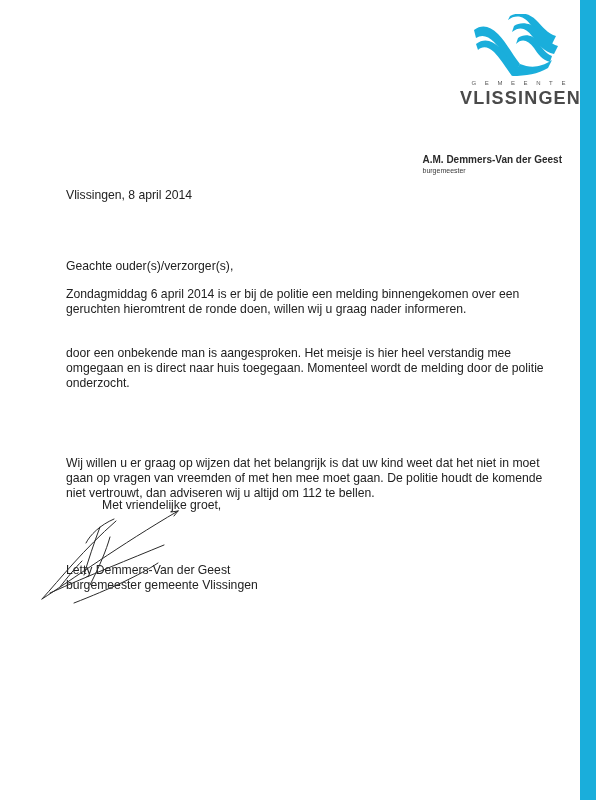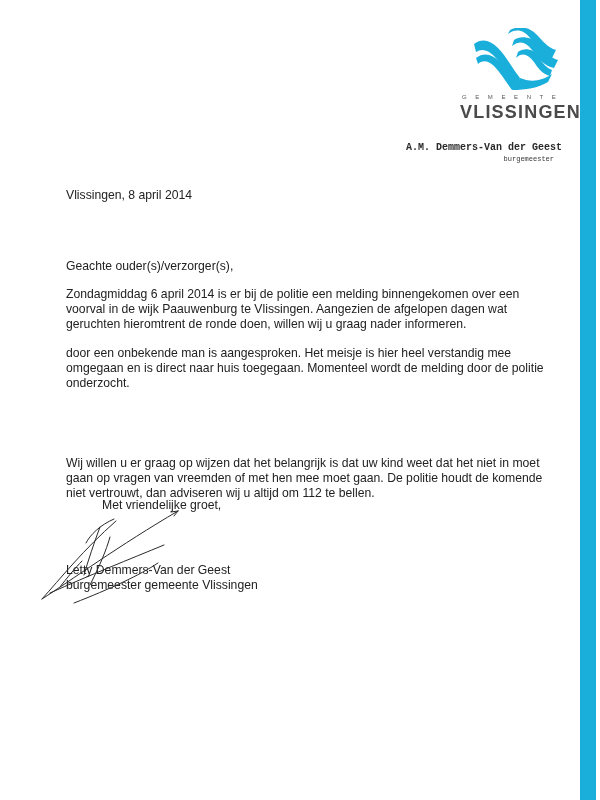--- a/index.html
+++ b/index.html
@@ -25,23 +25,24 @@
       position: absolute;
       left: 580px;
       top: 0;
       width: 16px;
       height: 800px;
       background: #1aaedb;
     }
     .logo {
       position: absolute;
       left: 462px;
-      top: 28px;
+      top: 14px;
       width: 112px;
       height: 92px;
+      text-align: right;
     }
     .logo svg.mark {
       position: absolute;
       left: 10px;
       top: 0;
       width: 88px;
       height: 62px;
     }
     .logo .gemeente {
       position: absolute;
@@ -60,23 +61,21 @@
       width: 116px;
       font-size: 18px;
       font-weight: bold;
       letter-spacing: 1.2px;
       color: #4a4a4a;
       white-space: nowrap;
     }
     .sender {
       position: absolute;
       right: 38px;
-      top: 142px;
-      text-align: right;
-      font-family: Liberation Mono, monospace;
+      top: 154px;
     }
     .sender .name {
       font-size: 10px;
       font-weight: bold;
       color: #2a2a2a;
     }
     .sender .role {
       font-size: 7px;
       color: #3a3a3a;
       margin-top: 2px;
@@ -136,21 +135,20 @@
     <div class="name">A.M. Demmers-Van der Geest</div>
     <div class="role">burgemeester</div>
   </div>
 
   <div class="text date">Vlissingen, 8 april 2014</div>
 
   <div class="text salutation">Geachte ouder(s)/verzorger(s),</div>
 
   <div class="text para1">
     <div>Zondagmiddag 6 april 2014 is er bij de politie een melding binnengekomen over een</div>
-    <div>voorval in de wijk Paauwenburg te Vlissingen. Aangezien de afgelopen dagen wat</div>
     <div>geruchten hieromtrent de ronde doen, willen wij u graag nader informeren.</div>
   </div>
 
   <div class="text para2">
     <div>door een onbekende man is aangesproken. Het meisje is hier heel verstandig mee</div>
     <div>omgegaan en is direct naar huis toegegaan. Momenteel wordt de melding door de politie</div>
     <div>onderzocht.</div>
   </div>
 
   <div class="text para3">

